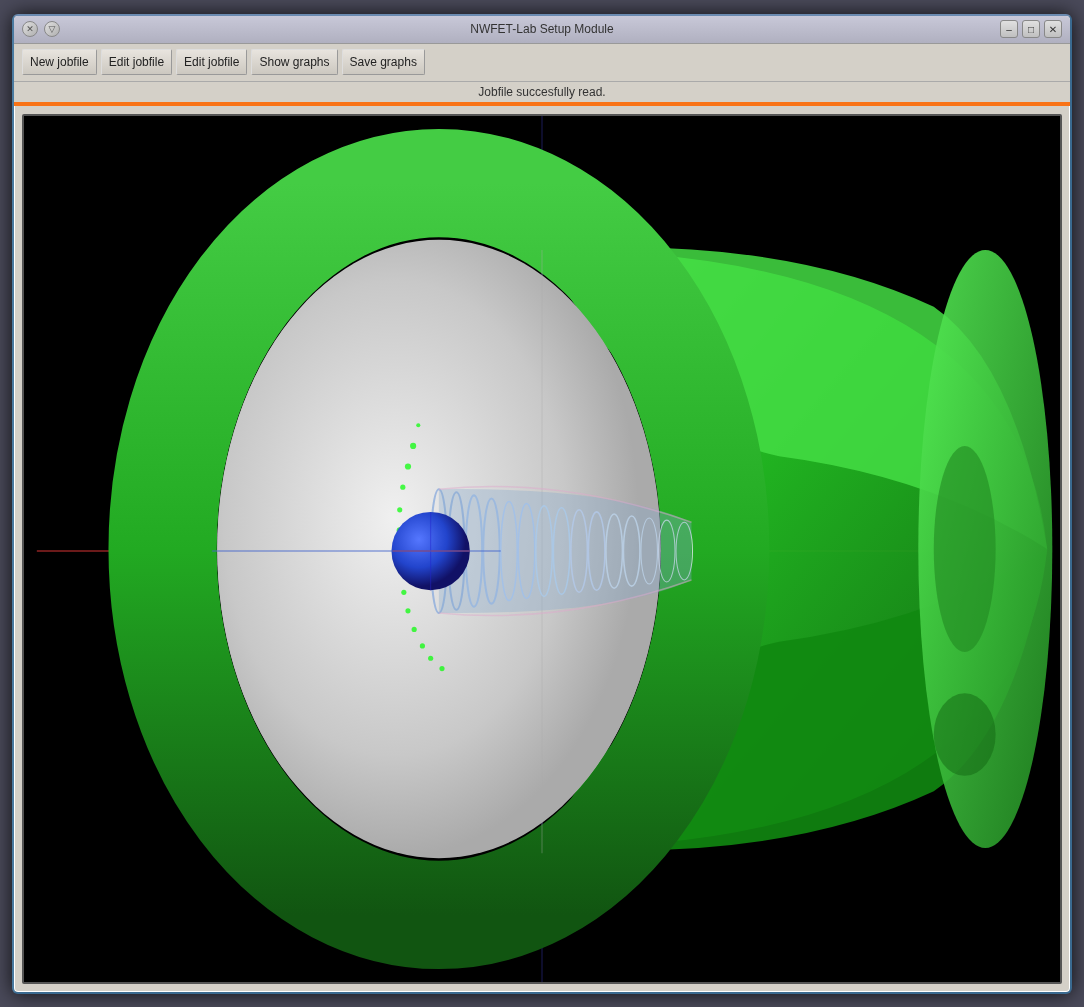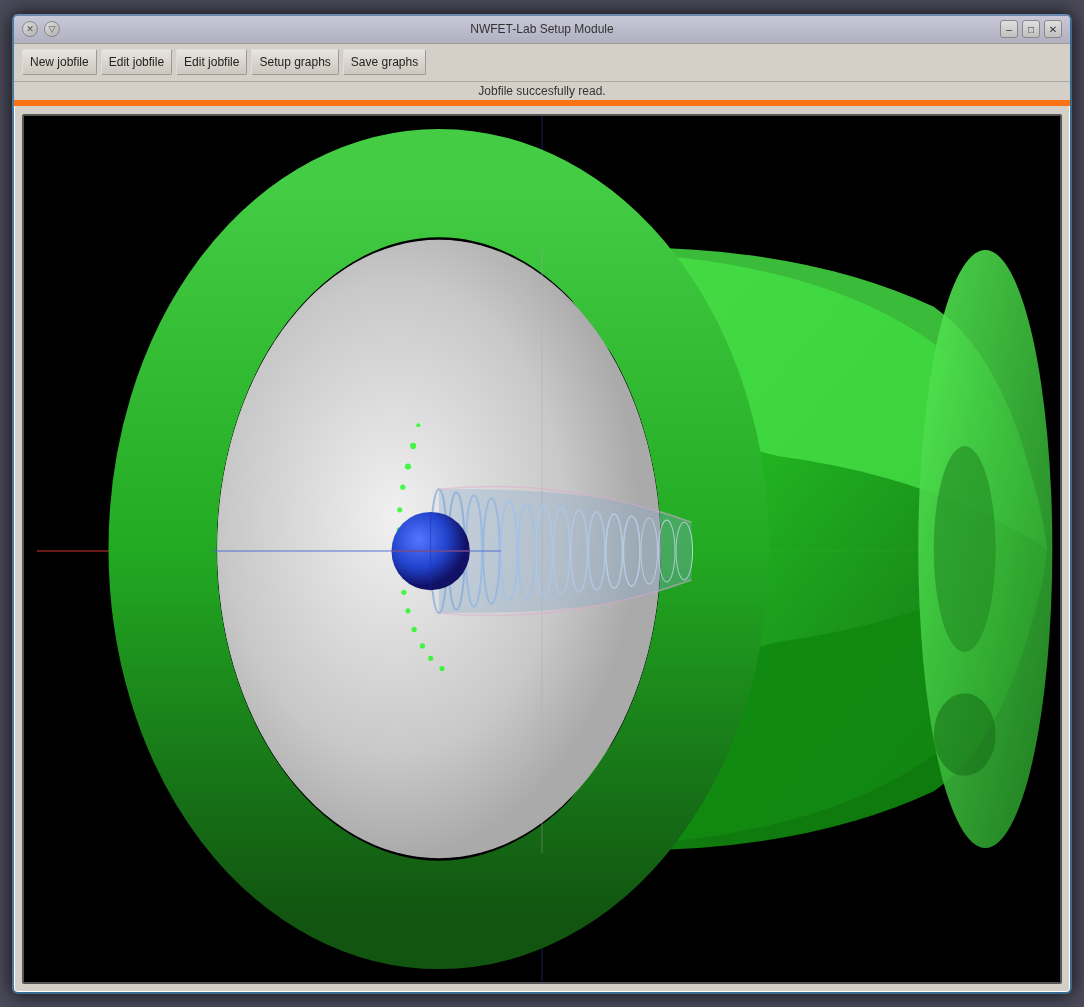--- a/index.html
+++ b/index.html
@@ -117,21 +117,21 @@
       text-decoration: none;
     }
 
     .status-bar {
       height: 24px;
       background: #d4d0c8;
       display: flex;
       align-items: center;
       justify-content: center;
       padding: 0 8px;
-      border-bottom: 6px solid #f97316;
+      border-bottom: 4px solid #f97316;
       flex-shrink: 0;
     }
 
     .status-text {
       font-size: 12px;
       color: #333;
     }
 
     .viewport {
       flex: 1;
@@ -171,21 +171,21 @@
       <div class="win-btn">–</div>
       <div class="win-btn">□</div>
       <div class="win-btn">✕</div>
     </div>
   </div>
 
   <div class="toolbar">
     <button class="toolbar-btn">New jobfile</button>
     <button class="toolbar-btn">Edit jobfile</button>
     <button class="toolbar-btn">Edit jobfile</button>
-    <button class="toolbar-btn">Setup graphs</button>
+    <button class="toolbar-btn">Show graphs</button>
     <button class="toolbar-btn">Save graphs</button>
   </div>
 
   <div class="status-bar">
     <span class="status-text">Jobfile succesfully read.</span>
   </div>
 
   <div class="viewport">
     <div class="scene-container">
       <svg viewBox="0 0 980 840" xmlns="http://www.w3.org/2000/svg" width="100%" height="100%">

